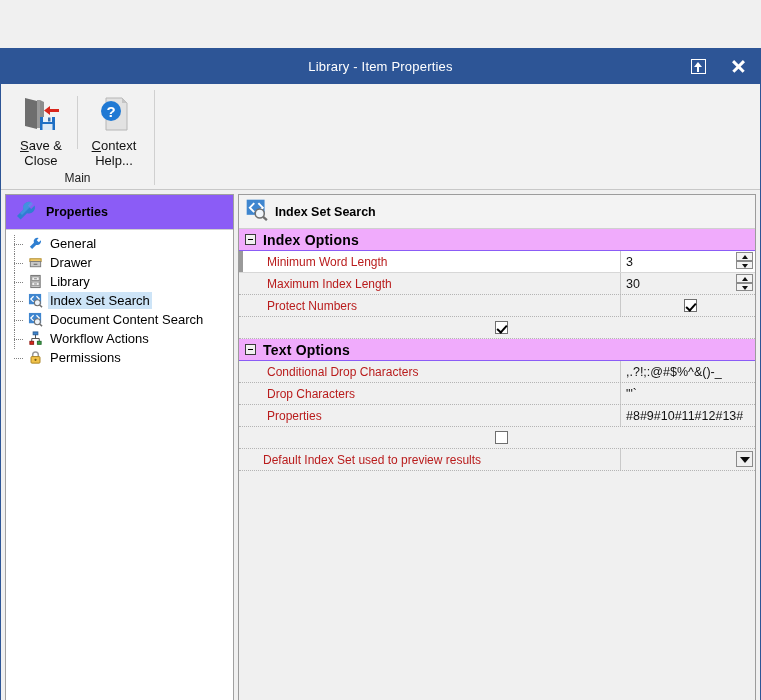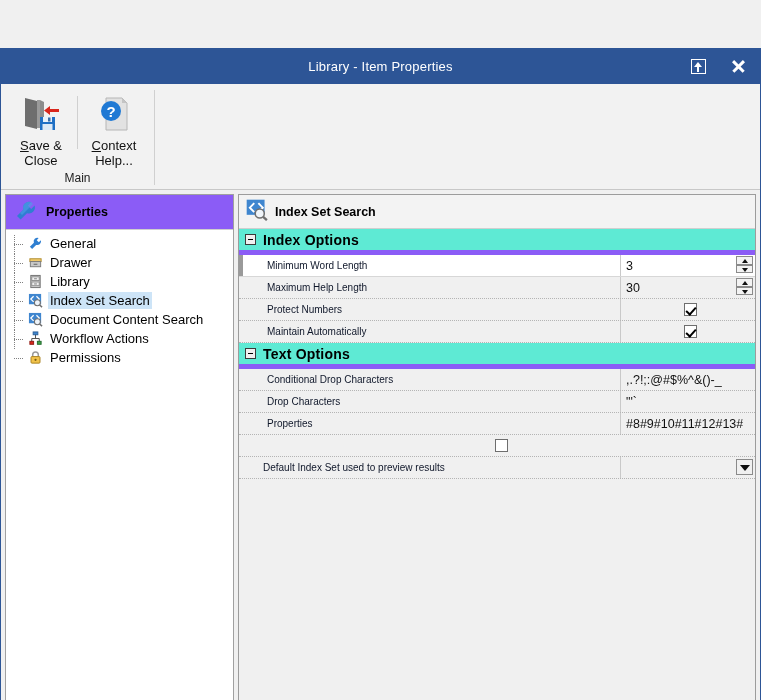--- a/index.html
+++ b/index.html
@@ -104,42 +104,42 @@
     box-sizing:border-box;display:flex;flex-direction:column;overflow:hidden;
   }
   .grid-header{
     height:33px;flex:0 0 33px;background:#f3f3f3;border-bottom:1px solid #cfcfcf;
     display:flex;align-items:center;padding-left:7px;
   }
   .grid-header .ghtxt{font-weight:bold;font-size:12.5px;margin-left:7px;}
   .grid-body{flex:1;background:#f0f0f0;overflow:hidden;}
 
   .cat-row{
-    height:21px;display:flex;align-items:center;background:#5eead4;
-    border-bottom:5px solid #8b5cf6;padding-left:6px;cursor:default;
+    height:21px;display:flex;align-items:center;background:#f0abfc;
+    border-bottom:1px solid #8b5cf6;padding-left:6px;cursor:default;
   }
   .expander{
     width:11px;height:11px;border:1px solid #3a3a3a;background:#f0f0f0;
     position:relative;box-sizing:border-box;flex:0 0 11px;
   }
   .expander:before{
     content:"";position:absolute;left:2px;top:4px;width:5px;height:1px;background:#000;
   }
   .cat-row .cattxt{font-weight:bold;font-size:14px;margin-left:7px;letter-spacing:.2px;}
 
   .prow{
     height:21px;display:flex;align-items:stretch;border-bottom:1px dotted #b4b4b4;
     background:#f0f0f0;
   }
   .prow.sel{background:#ffffff;border-bottom:1px solid #d7d7d7;}
   .prow .selbar{width:4px;flex:0 0 4px;background:transparent;}
   .prow.sel .selbar{background:#9a9a9a;}
   .prow .pname{
     flex:0 0 378px;width:378px;display:flex;align-items:center;
-    padding-left:24px;box-sizing:border-box;font-size:10px;color:#0f172a;
+    padding-left:24px;box-sizing:border-box;font-size:12px;color:#b91c1c;
     border-right:1px solid #c9c9c9;
   }
   .prow.toplevel .pname{padding-left:20px;}
   .prow .pval{
     flex:1;display:flex;align-items:center;position:relative;
     padding-left:5px;font-size:12.5px;color:#111;min-width:0;overflow:hidden;
     white-space:nowrap;
   }
   .prow.sel .pval{background:#ffffff;}
   .pval .vtxt{overflow:hidden;white-space:nowrap;}
@@ -405,21 +405,21 @@
             <span class="vtxt">3</span>
             <span class="spinner">
               <div class="up"></div>
               <div class="down"></div>
             </span>
           </span>
         </div>
 
         <div class="prow">
           <span class="selbar"></span>
-          <span class="pname">Maximum Help Length</span>
+          <span class="pname">Maximum Index Length</span>
           <span class="pval">
             <span class="vtxt">30</span>
             <span class="spinner">
               <div class="up"></div>
               <div class="down"></div>
             </span>
           </span>
         </div>
 
         <div class="prow">
@@ -427,21 +427,20 @@
           <span class="pname">Protect Numbers</span>
           <span class="pval">
             <span class="cbwrap">
               <span class="cb checked"></span>
             </span>
           </span>
         </div>
 
         <div class="prow">
           <span class="selbar"></span>
-          <span class="pname">Maintain Automatically</span>
           <span class="pval">
             <span class="cbwrap">
               <span class="cb checked"></span>
             </span>
           </span>
         </div>
 
         <div class="cat-row">
           <span class="expander"></span>
           <span class="cattxt">Text Options</span>

